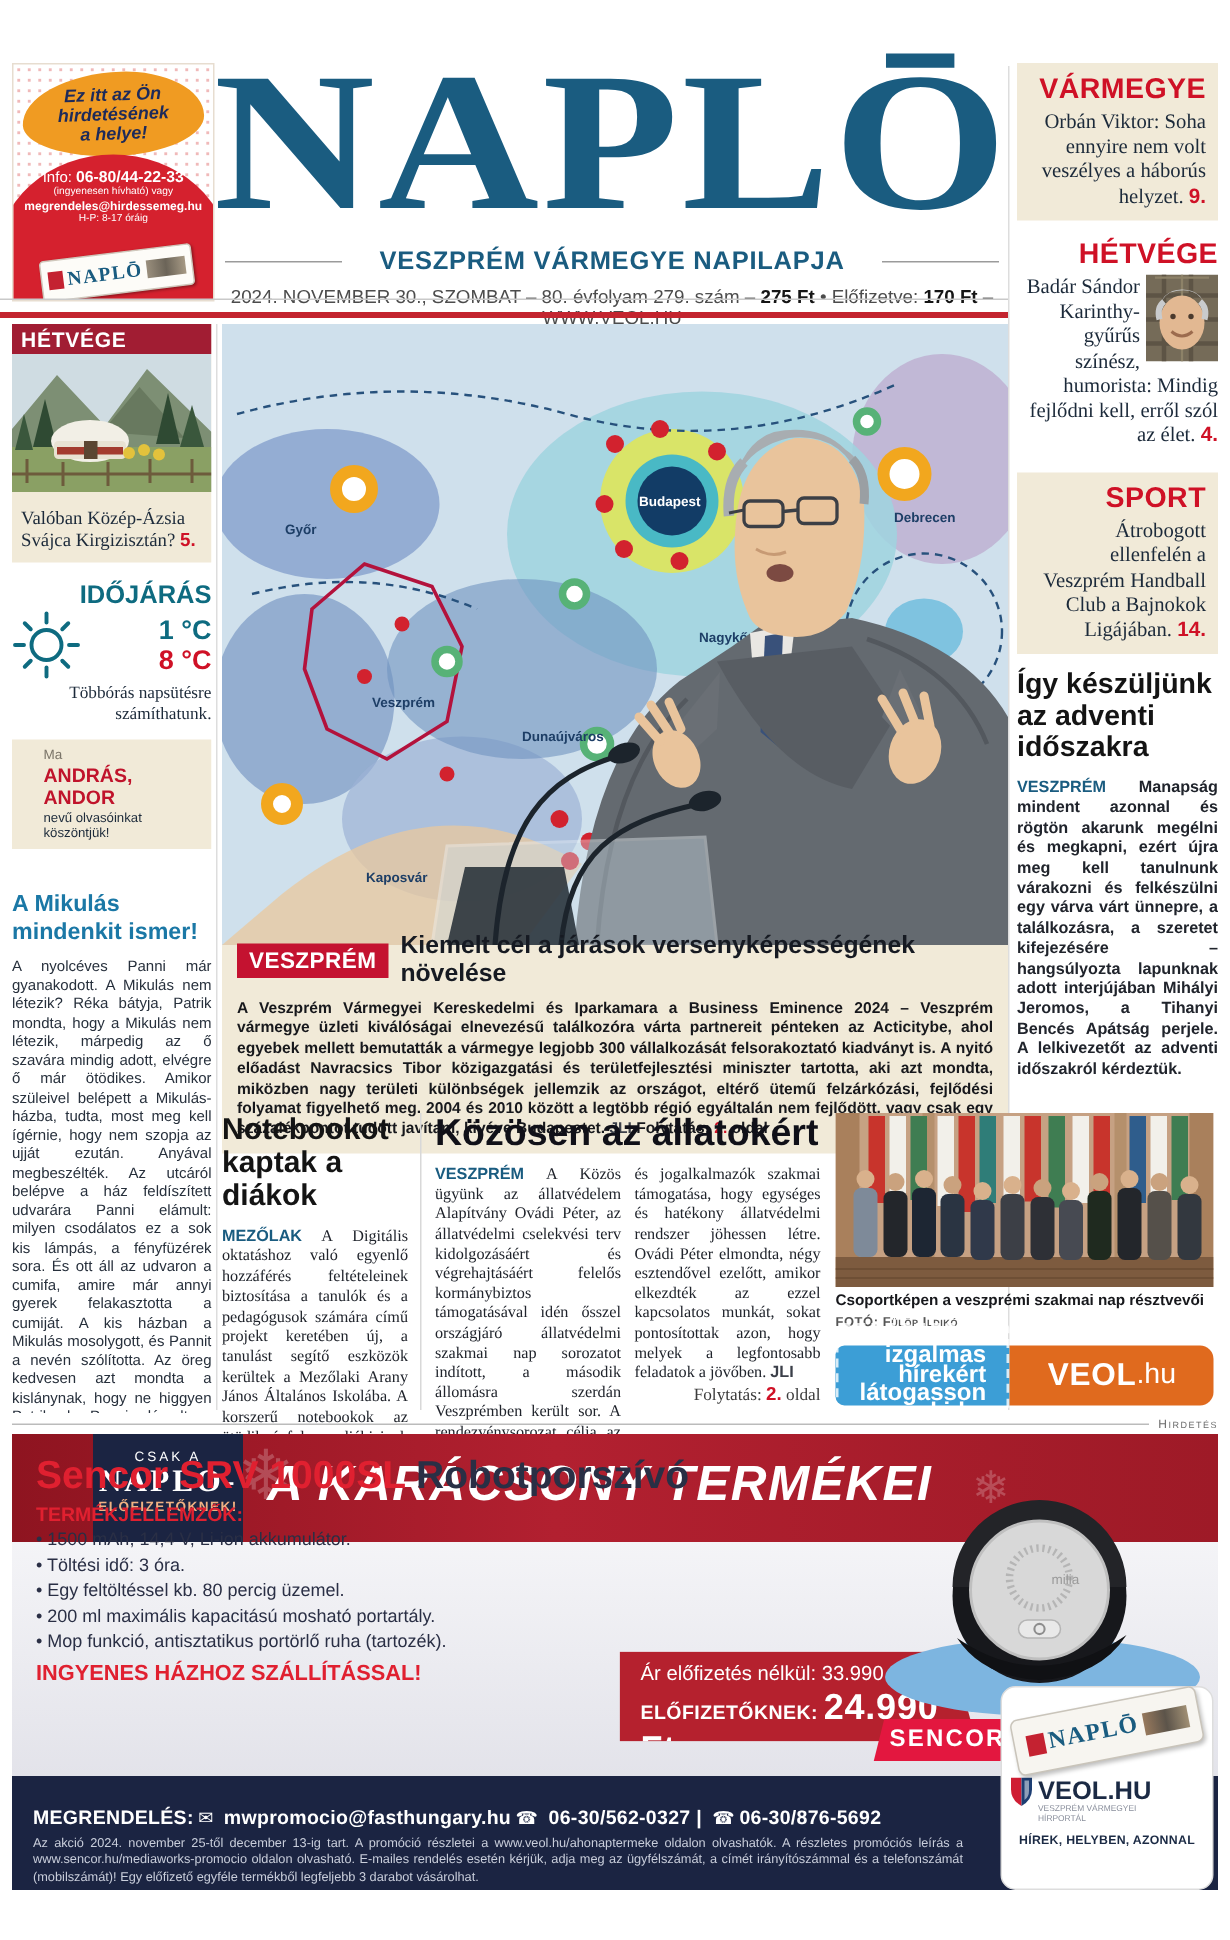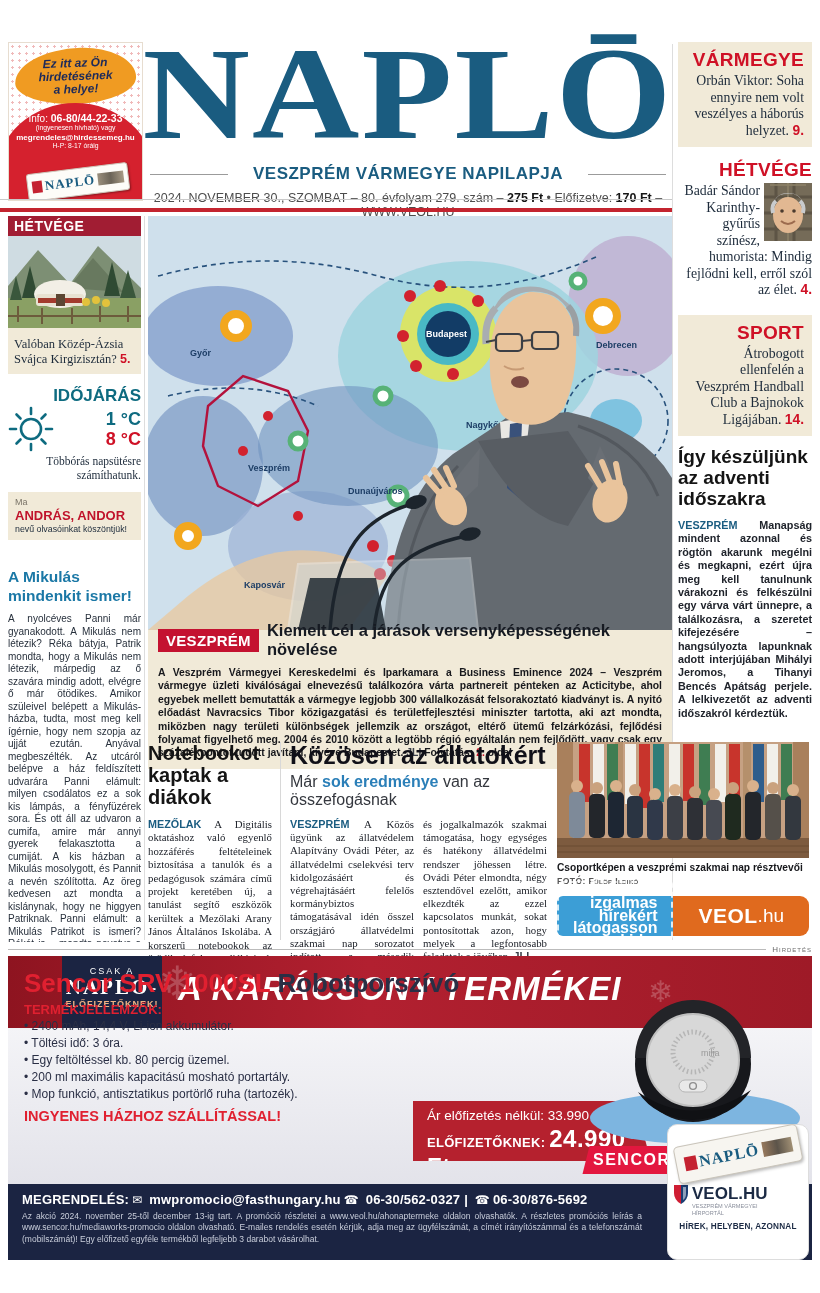--- a/index.html
+++ b/index.html
@@ -66,21 +66,21 @@
   .lc-hetvege{background:var(--beige);}
   .lc-hetvege .hdr{background:#a11d33;color:#fff;font-weight:bold;font-size:14px;letter-spacing:.5px;padding:2px 6px;}
   .lc-hetvege .cap{padding:5px 6px 7px;font-family:"Liberation Serif",serif;font-size:12.5px;line-height:15px;color:var(--navy);}
   .weather{margin-top:12px;text-align:right;}
   .weather .wlabel{color:#0e6b80;font-weight:bold;font-size:17px;}
   .weather .row{display:flex;align-items:center;}
   .weather .temps{margin-left:auto;}
   .weather .t1{color:#0e6b80;font-weight:bold;font-size:18px;line-height:20px;}
   .weather .t2{color:#cf1126;font-weight:bold;font-size:18px;line-height:20px;}
   .weather .wtxt{font-family:"Liberation Serif",serif;font-size:11.5px;line-height:13.5px;color:var(--navy);margin-top:3px;}
-  .nameday{background:var(--beige);margin-top:10px;padding:5px 7px 6px;}
+  .nameday{background:var(--beige);margin-top:10px;padding:5px 21px 6px;}
   .nameday .ma{font-size:9px;color:#7a7468;}
   .nameday .names{color:#c0132b;font-weight:bold;font-size:13px;margin:1px 0;}
   .nameday .suffix{font-size:8.8px;color:var(--navy);}
   .mikulas{margin-top:28px;}
   .mikulas .title{color:var(--blue-title);font-weight:bold;font-size:15.5px;line-height:18.5px;}
   .mikulas .body{margin-top:8px;font-size:10px;line-height:12.5px;color:#27303c;text-align:justify;}
 
   
   .main-photo{left:148px;top:216px;width:524px;height:414px;overflow:hidden;}
   .main-caption{left:148px;top:630px;width:524px;background:var(--beige);padding:7px 10px 9px;box-sizing:border-box;}
@@ -142,21 +142,21 @@
       clip-path:polygon(0 0,93% 0,100% 100%,0 100%);padding:7px 0 0 14px;box-sizing:border-box;}
   .pricebox .p1{font-size:13.5px;}
   .pricebox .p2{margin-top:2px;}
   .pricebox .p2 .lb{font-weight:bold;font-size:13px;letter-spacing:.3px;}
   .pricebox .p2 .vl{font-weight:bold;font-size:24px;letter-spacing:.5px;}
   .sencor{position:absolute;left:578px;top:190px;width:92px;height:28px;background:#e3173f;transform:skewX(-14deg);
       display:flex;align-items:center;justify-content:center;}
   .sencor span{transform:skewX(14deg);color:#fff;font-weight:bold;font-size:16px;letter-spacing:1.5px;}
   .robot{position:absolute;left:575px;top:40px;width:220px;height:160px;z-index:2;}
   .pfoot{position:absolute;left:0;top:228px;width:804px;height:76px;background:var(--adnavy);color:#fff;
-      padding:8px 14px;box-sizing:border-box;}
+      padding:20px 14px;box-sizing:border-box;}
   .pfoot .order{font-size:13px;font-weight:bold;letter-spacing:.2px;}
   .pfoot .order .ic{font-weight:normal;font-size:12px;margin:0 3px;}
   .pfoot .fine{margin-top:4px;width:620px;font-size:8.5px;line-height:11.3px;color:#c9cedb;text-align:justify;}
   .veolbox{position:absolute;right:3px;top:168px;width:142px;height:136px;background:#fff;border:1px solid #ddd;
       border-radius:10px;z-index:3;box-sizing:border-box;padding:6px;}
   .roll{position:relative;margin:4px auto 0;width:124px;height:36px;background:#f7f5f0;border:1px solid #c9c4ba;border-radius:5px;
       transform:rotate(-11deg);display:flex;align-items:center;justify-content:center;gap:3px;box-shadow:1px 2px 3px rgba(0,0,0,.25);}
   .roll .chip{width:12px;height:14px;background:#c42231;}
   .roll .t{font-family:"Liberation Serif",serif;font-weight:bold;font-size:16px;color:var(--teal);letter-spacing:1px;}
   .roll .strip{width:30px;height:15px;background:linear-gradient(90deg,#97795d,#5c544a,#a08f74);}
@@ -400,21 +400,20 @@
   <div class="abs bottom-row">
     <div class="bcol1">
       <div class="title">Notebookot kaptak a diákok</div>
       <div class="body">
         <span class="loc">MEZŐLAK</span><span> A Digitális oktatáshoz való egyenlő hozzáférés feltételeinek biztosítása a tanulók és a pedagógusok számára című projekt keretében új, a tanulást segítő eszközök kerültek a Mezőlaki Arany János Általános Iskolába. A korszerű notebookok az ötödik évfolyam diákjainak otthoni tanulását könnyítik meg. </span><span class="sign">HAR</span>
       </div>
       <div class="cont"><span>Folytatás: </span><span class="pgno">2.</span><span> oldal</span></div>
     </div>
     <div class="bcol2">
       <div class="kz-title">Közösen az állatokért</div>
-      <div class="kz-sub"><span>Már </span><b>sok eredménye</b><span> van az összefogásnak</span></div>
       <div class="kz-cols">
         <div class="kz-col"><span class="loc">VESZPRÉM</span><span> A Közös ügyünk az állatvédelem Alapítvány Ovádi Péter, az állatvédelmi cselekvési terv kidolgozásáért és végrehajtásáért felelős kormánybiztos támogatásával idén ősszel országjáró állatvédelmi szakmai nap sorozatot indított, a második állomásra szerdán Veszprémben került sor. A rendezvénysorozat célja az állatvédelmi szakemberek</span></div>
         <div class="kz-col"><span>és jogalkalmazók szakmai támogatása, hogy egységes és hatékony állatvédelmi rendszer jöhessen létre. Ovádi Péter elmondta, négy esztendővel ezelőtt, amikor elkezdték az ezzel kapcsolatos munkát, sokat pontosítottak azon, hogy melyek a legfontosabb feladatok a jövőben. </span><span class="sign">JLI</span>
           <div class="cont"><span>Folytatás: </span><span class="pgno">2.</span><span> oldal</span></div>
         </div>
       </div>
     </div>
     <div class="bcol3">
       <svg class="group-photo" viewBox="0 0 252 116">
         <rect width="252" height="116" fill="#c6a183"></rect>
@@ -524,21 +523,21 @@
       <div class="l1">CSAK A</div>
       <div class="l2">NAPLO-</div>
       <div class="l3">ELŐFIZETŐKNEK!</div>
     </div>
     <div class="pbody"></div>
     <div class="pname">
       <span class="rd">Sencor SRV 1000SL</span><span class="dk"> Robotporszívó</span>
     </div>
     <div class="pfeat-label">TERMÉKJELLEMZŐK:</div>
     <ul class="pfeat">
-      <li>2400 mAh, 14,4 V, Li-ion akkumulátor.</li>
+      <li>1500 mAh, 14,4 V, Li-ion akkumulátor.</li>
       <li>Töltési idő: 3 óra.</li>
       <li>Egy feltöltéssel kb. 80 percig üzemel.</li>
       <li>200 ml maximális kapacitású mosható portartály.</li>
       <li>Mop funkció, antisztatikus portörlő ruha (tartozék).</li>
     </ul>
     <div class="pship">INGYENES HÁZHOZ SZÁLLÍTÁSSAL!</div>
     <svg class="robot" viewBox="0 0 220 160">
       <ellipse cx="112" cy="122" rx="105" ry="26" fill="#7db5e0"></ellipse>
       <circle cx="110" cy="68" r="58" fill="#17181c"></circle>
       <path d="M52 62 a58 58 0 0 1 116 0" fill="#232428"></path>

